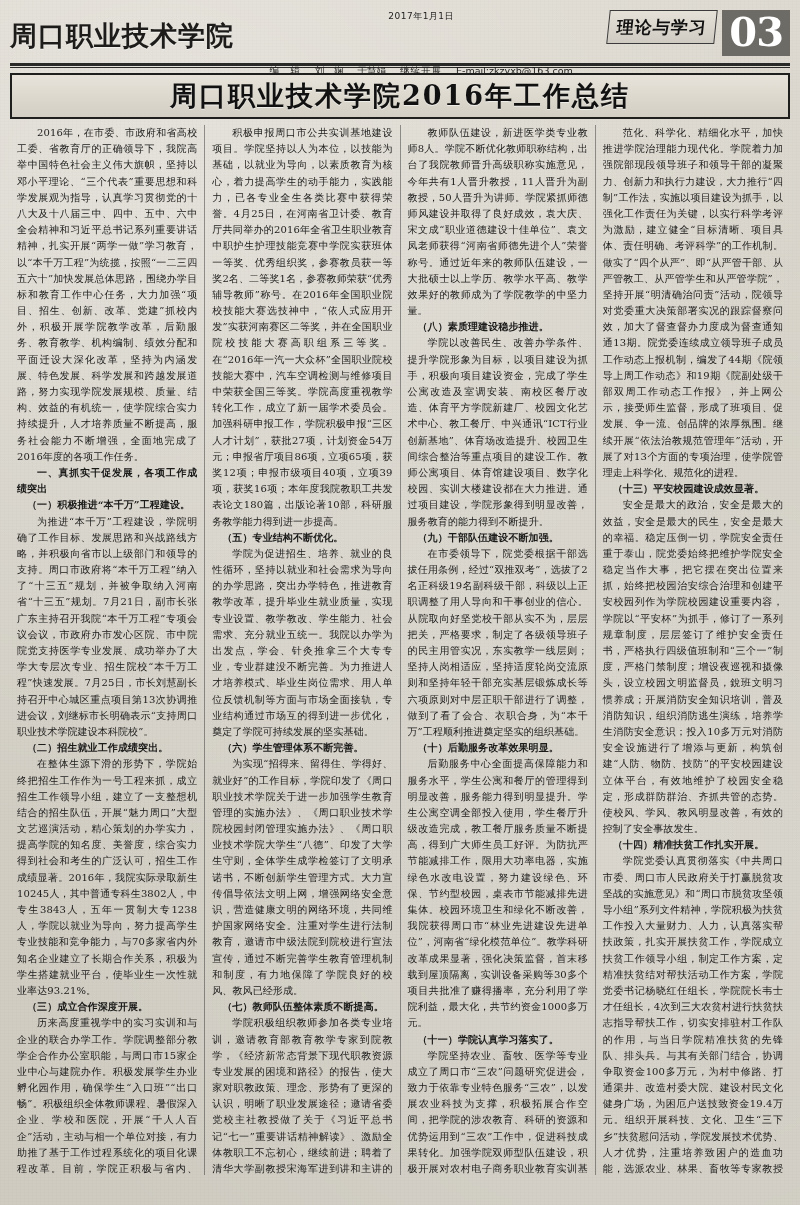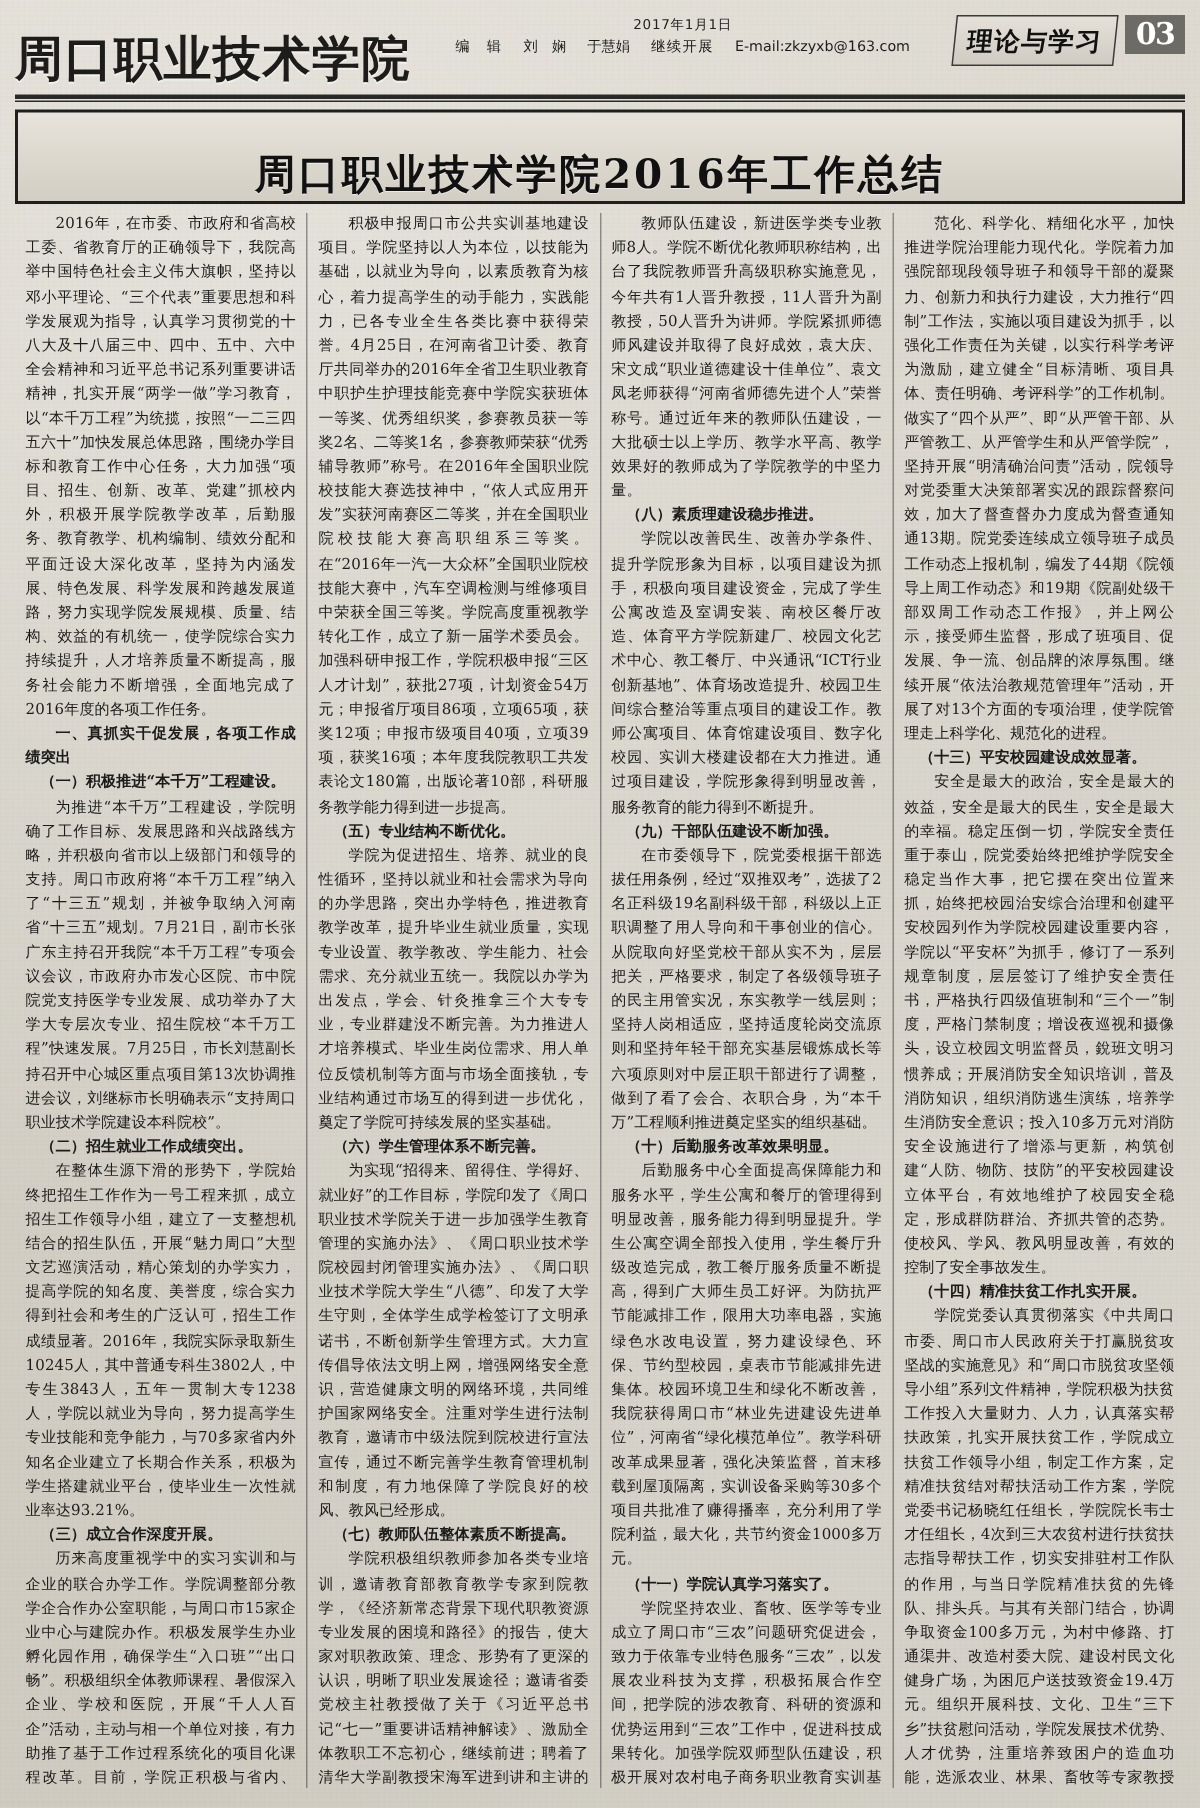--- a/index.html
+++ b/index.html
@@ -34,33 +34,34 @@
   .masthead {
     position: relative;
     display: flex;
     align-items: flex-start;
     height: 52px;
     padding: 2px 0 0 0;
   }
   .paper-name {
     font-family: "DejaVu Serif", serif;
     font-weight: bold;
-    font-size: 32px;
+    font-size: 27px;
     letter-spacing: 1px;
     color: #1d1c1a;
     padding-top: 8px;
     white-space: nowrap;
     text-shadow: 0 1px 0 rgba(255,255,255,0.5);
   }
   .masthead-mid {
     flex: 1;
     padding: 0 10px;
     display: flex;
     flex-direction: column;
     align-items: center;
+    gap: 40px;
   }
   .issue-date {
     font-size: 9px;
     color: #222;
     align-self: center;
     margin-bottom: 2px;
     letter-spacing: 0.5px;
   }
   .masthead-credits {
     display: flex;
@@ -83,21 +84,21 @@
     letter-spacing: 1px;
     color: #111;
     border: 1px solid #3a3a3a;
     padding: 5px 8px 4px 8px;
     background: linear-gradient(180deg,#e5e1d8,#cfcbc2);
     transform: skewX(-6deg);
   }
   .page-no {
     font-family: "DejaVu Serif", serif;
     font-weight: bold;
-    font-size: 20px;
+    font-size: 40px;
     color: #fff;
     background: #6d6b66;
     padding: 2px 7px 4px 7px;
     line-height: 1;
     letter-spacing: -1px;
   }
   .rule-thick {
     height: 3px;
     background: #2a2a28;
     margin: 3px 0 1px 0;
@@ -105,23 +106,23 @@
   .rule-thin {
     height: 1px;
     background: #2a2a28;
     margin-bottom: 5px;
   }
   
   .headline-band {
     position: relative;
     border: 2px solid #1f1f1d;
     margin: 0 0 6px 0;
-    height: 63px;
-    display: flex;
-    align-items: flex-end;
+    height: 46px;
+    display: flex;
+    align-items: center;
     justify-content: center;
     background:
       linear-gradient(180deg,#e7e3da,#d2cec4);
   }
   .headline-band:before, .headline-band:after {
     content: "";
     position: absolute;
     top: 3px; bottom: 3px;
     width: 74px;
     opacity: 0.55;

